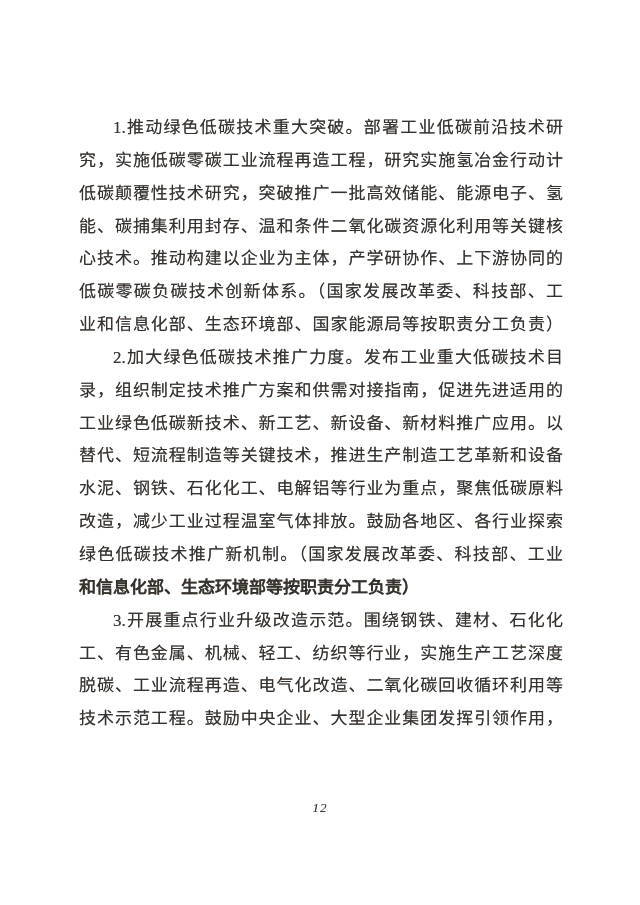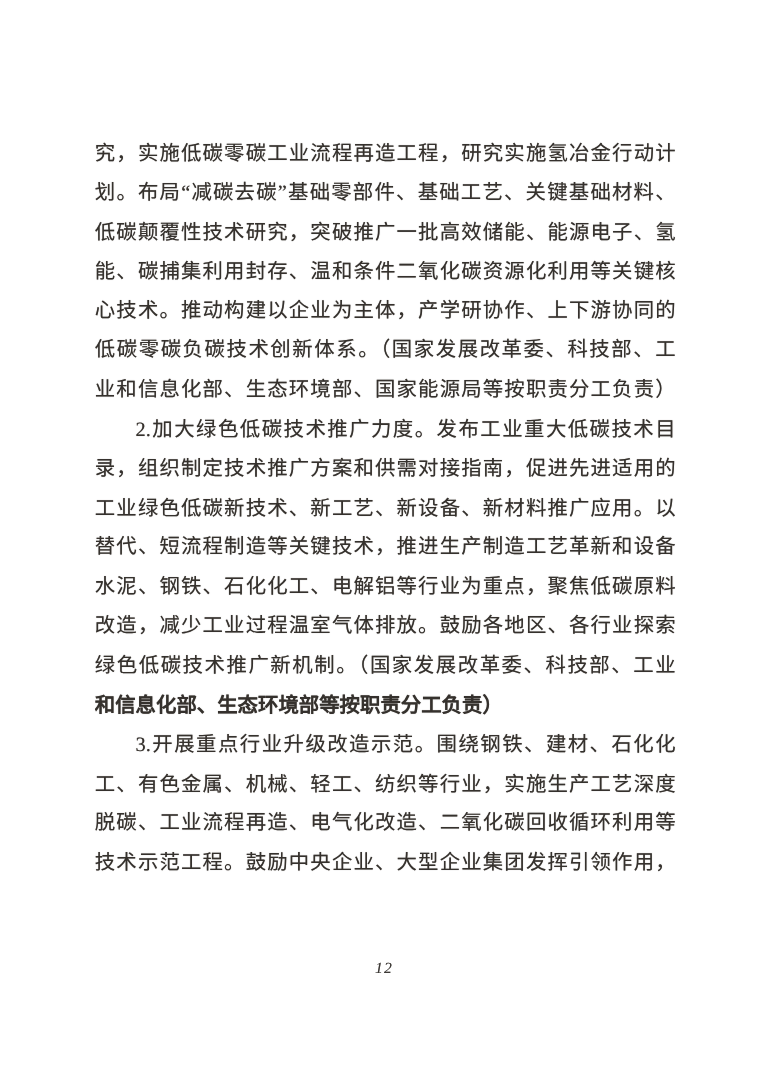--- a/index.html
+++ b/index.html
@@ -63,22 +63,22 @@
     letter-spacing: 1px;
     text-shadow: 0 0 0.5px rgba(70, 64, 58, 0.6);
   }
 </style>
 </head>
 <body>
 
 <div class="page">
   <main class="text-block">
       <div class="paragraph">
+        <div class="line first">1.推动绿色低碳技术重大突破。部署工业低碳前沿技术研</div>
         <div class="line">究，实施低碳零碳工业流程再造工程，研究实施氢冶金行动计</div>
-        <div class="line">划。布局“减碳去碳”基础零部件、基础工艺、关键基础材料、</div>
         <div class="line">低碳颠覆性技术研究，突破推广一批高效储能、能源电子、氢</div>
         <div class="line">能、碳捕集利用封存、温和条件二氧化碳资源化利用等关键核</div>
         <div class="line">心技术。推动构建以企业为主体，产学研协作、上下游协同的</div>
         <div class="line">低碳零碳负碳技术创新体系。（国家发展改革委、科技部、工</div>
         <div class="line">业和信息化部、生态环境部、国家能源局等按职责分工负责）</div>
       </div>
       <div class="paragraph">
         <div class="line first">2.加大绿色低碳技术推广力度。发布工业重大低碳技术目</div>
         <div class="line">录，组织制定技术推广方案和供需对接指南，促进先进适用的</div>
         <div class="line">工业绿色低碳新技术、新工艺、新设备、新材料推广应用。以</div>

